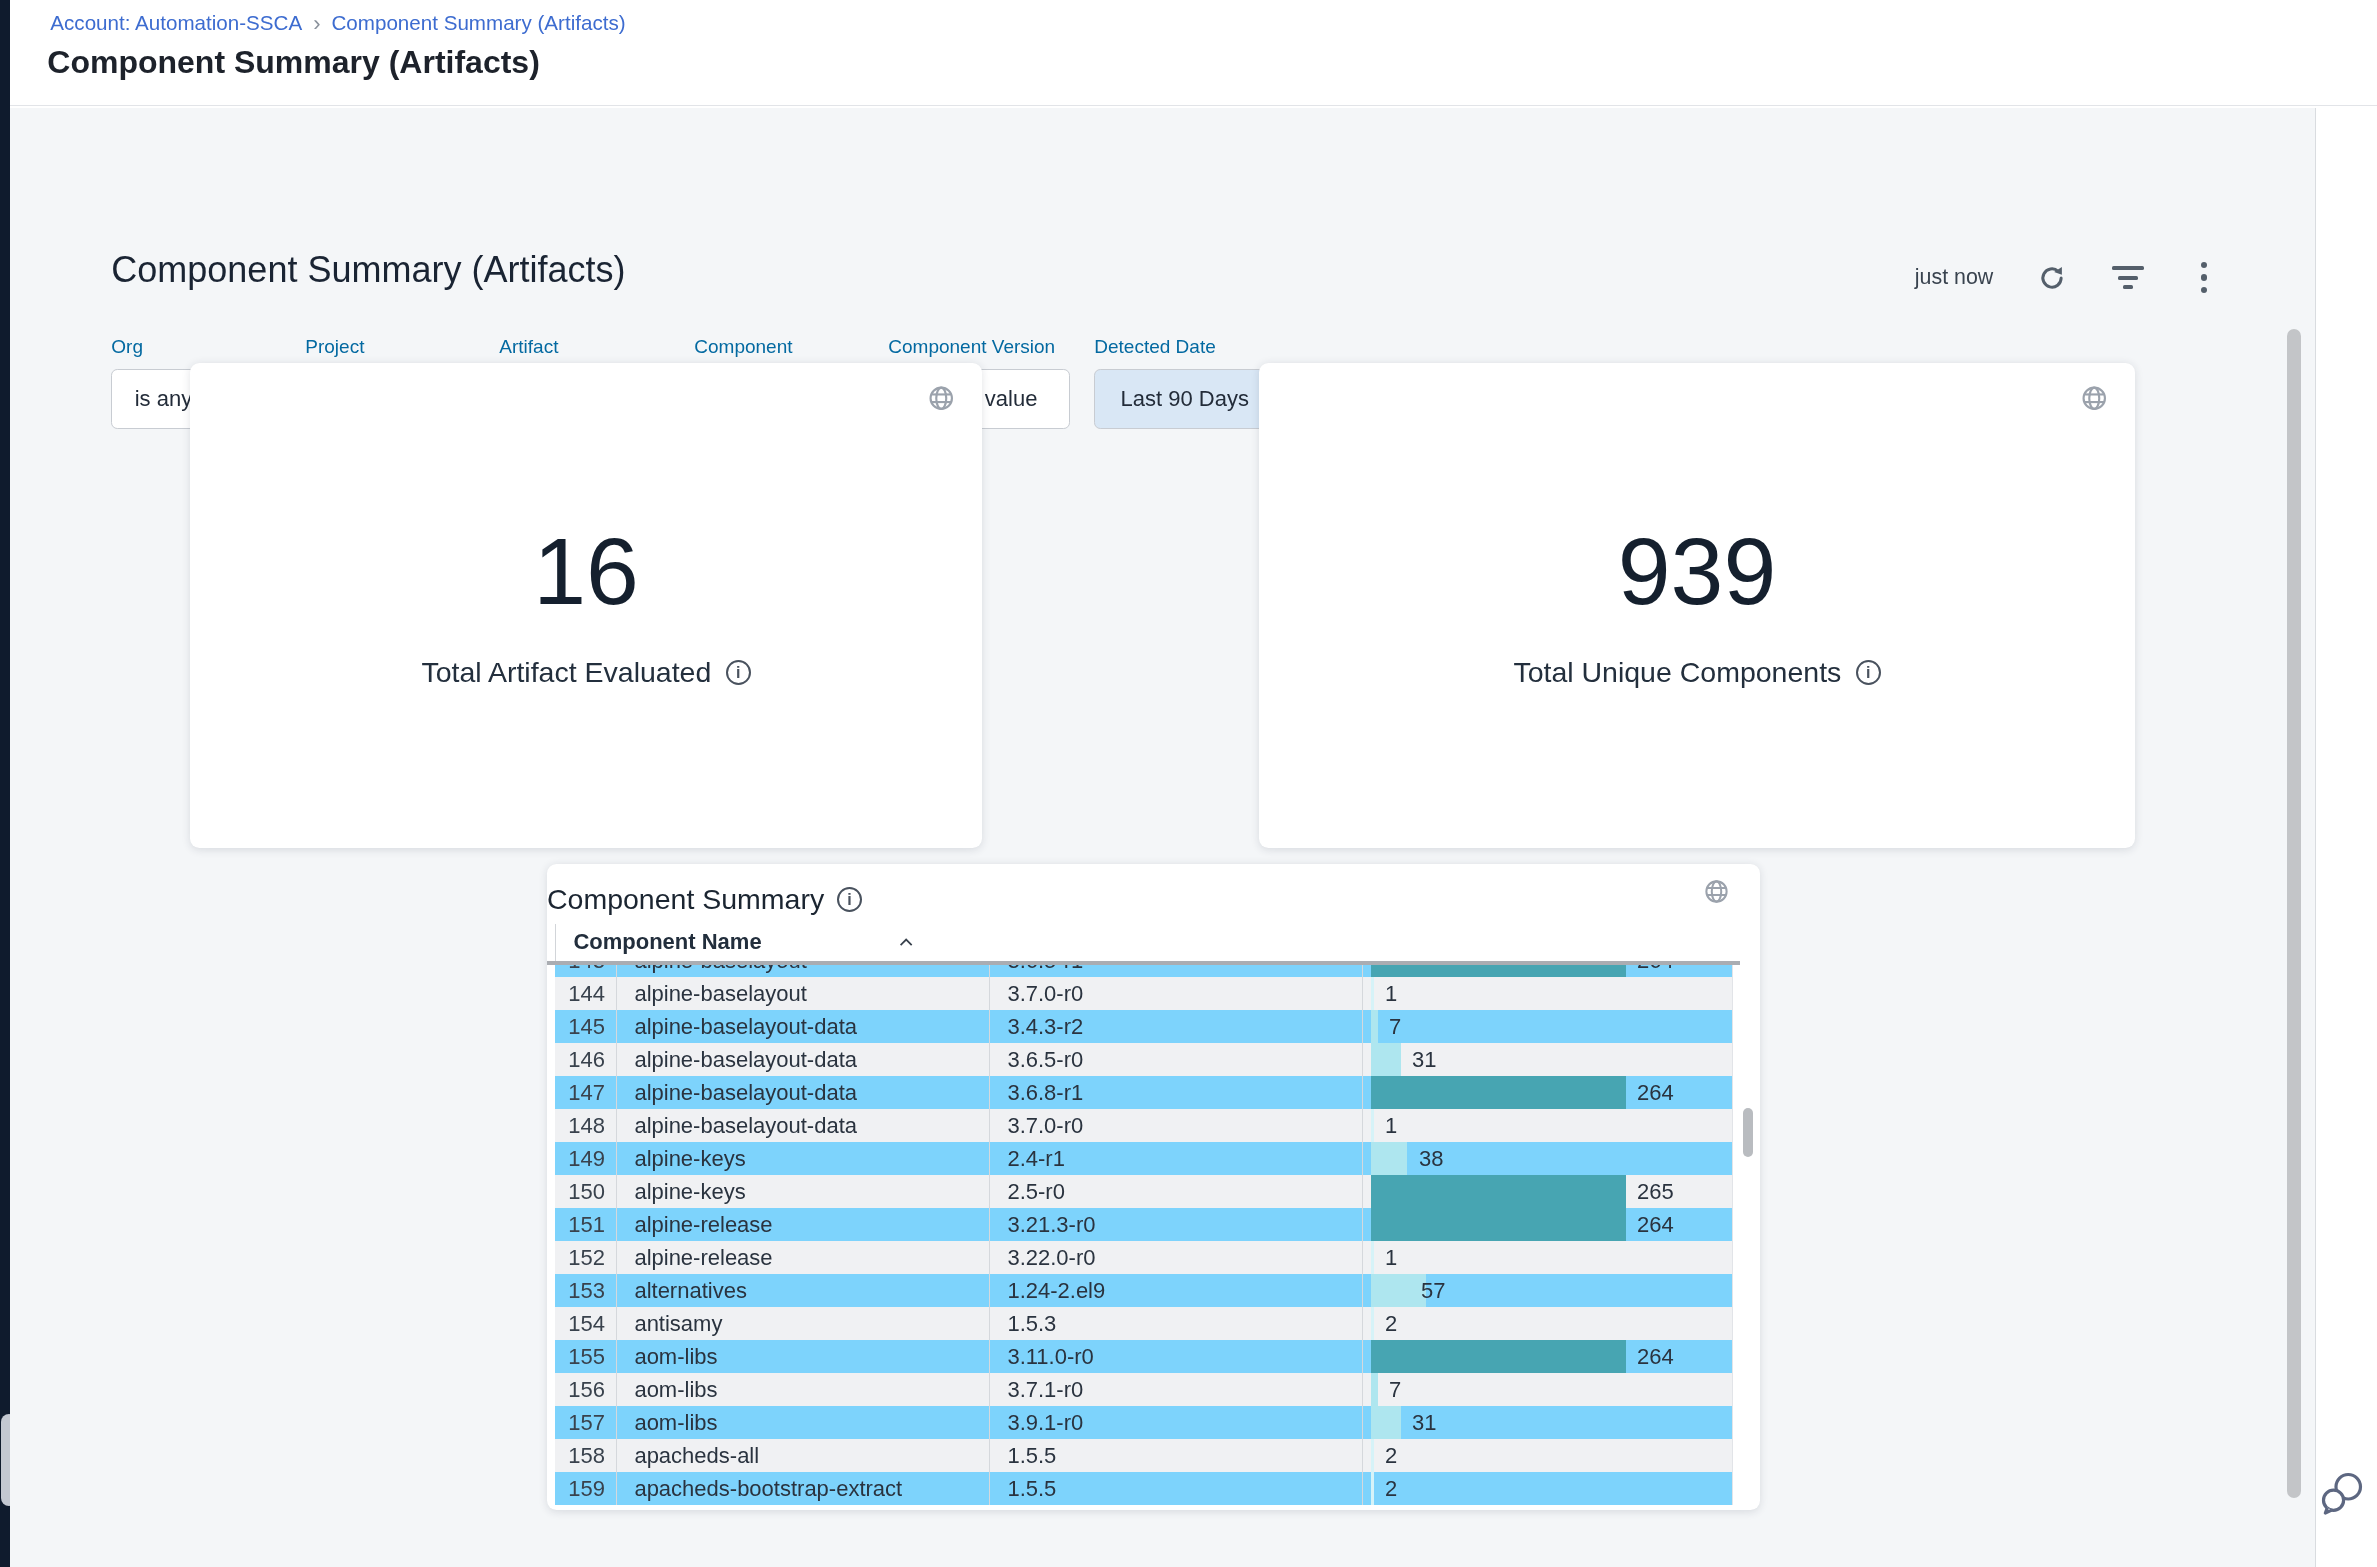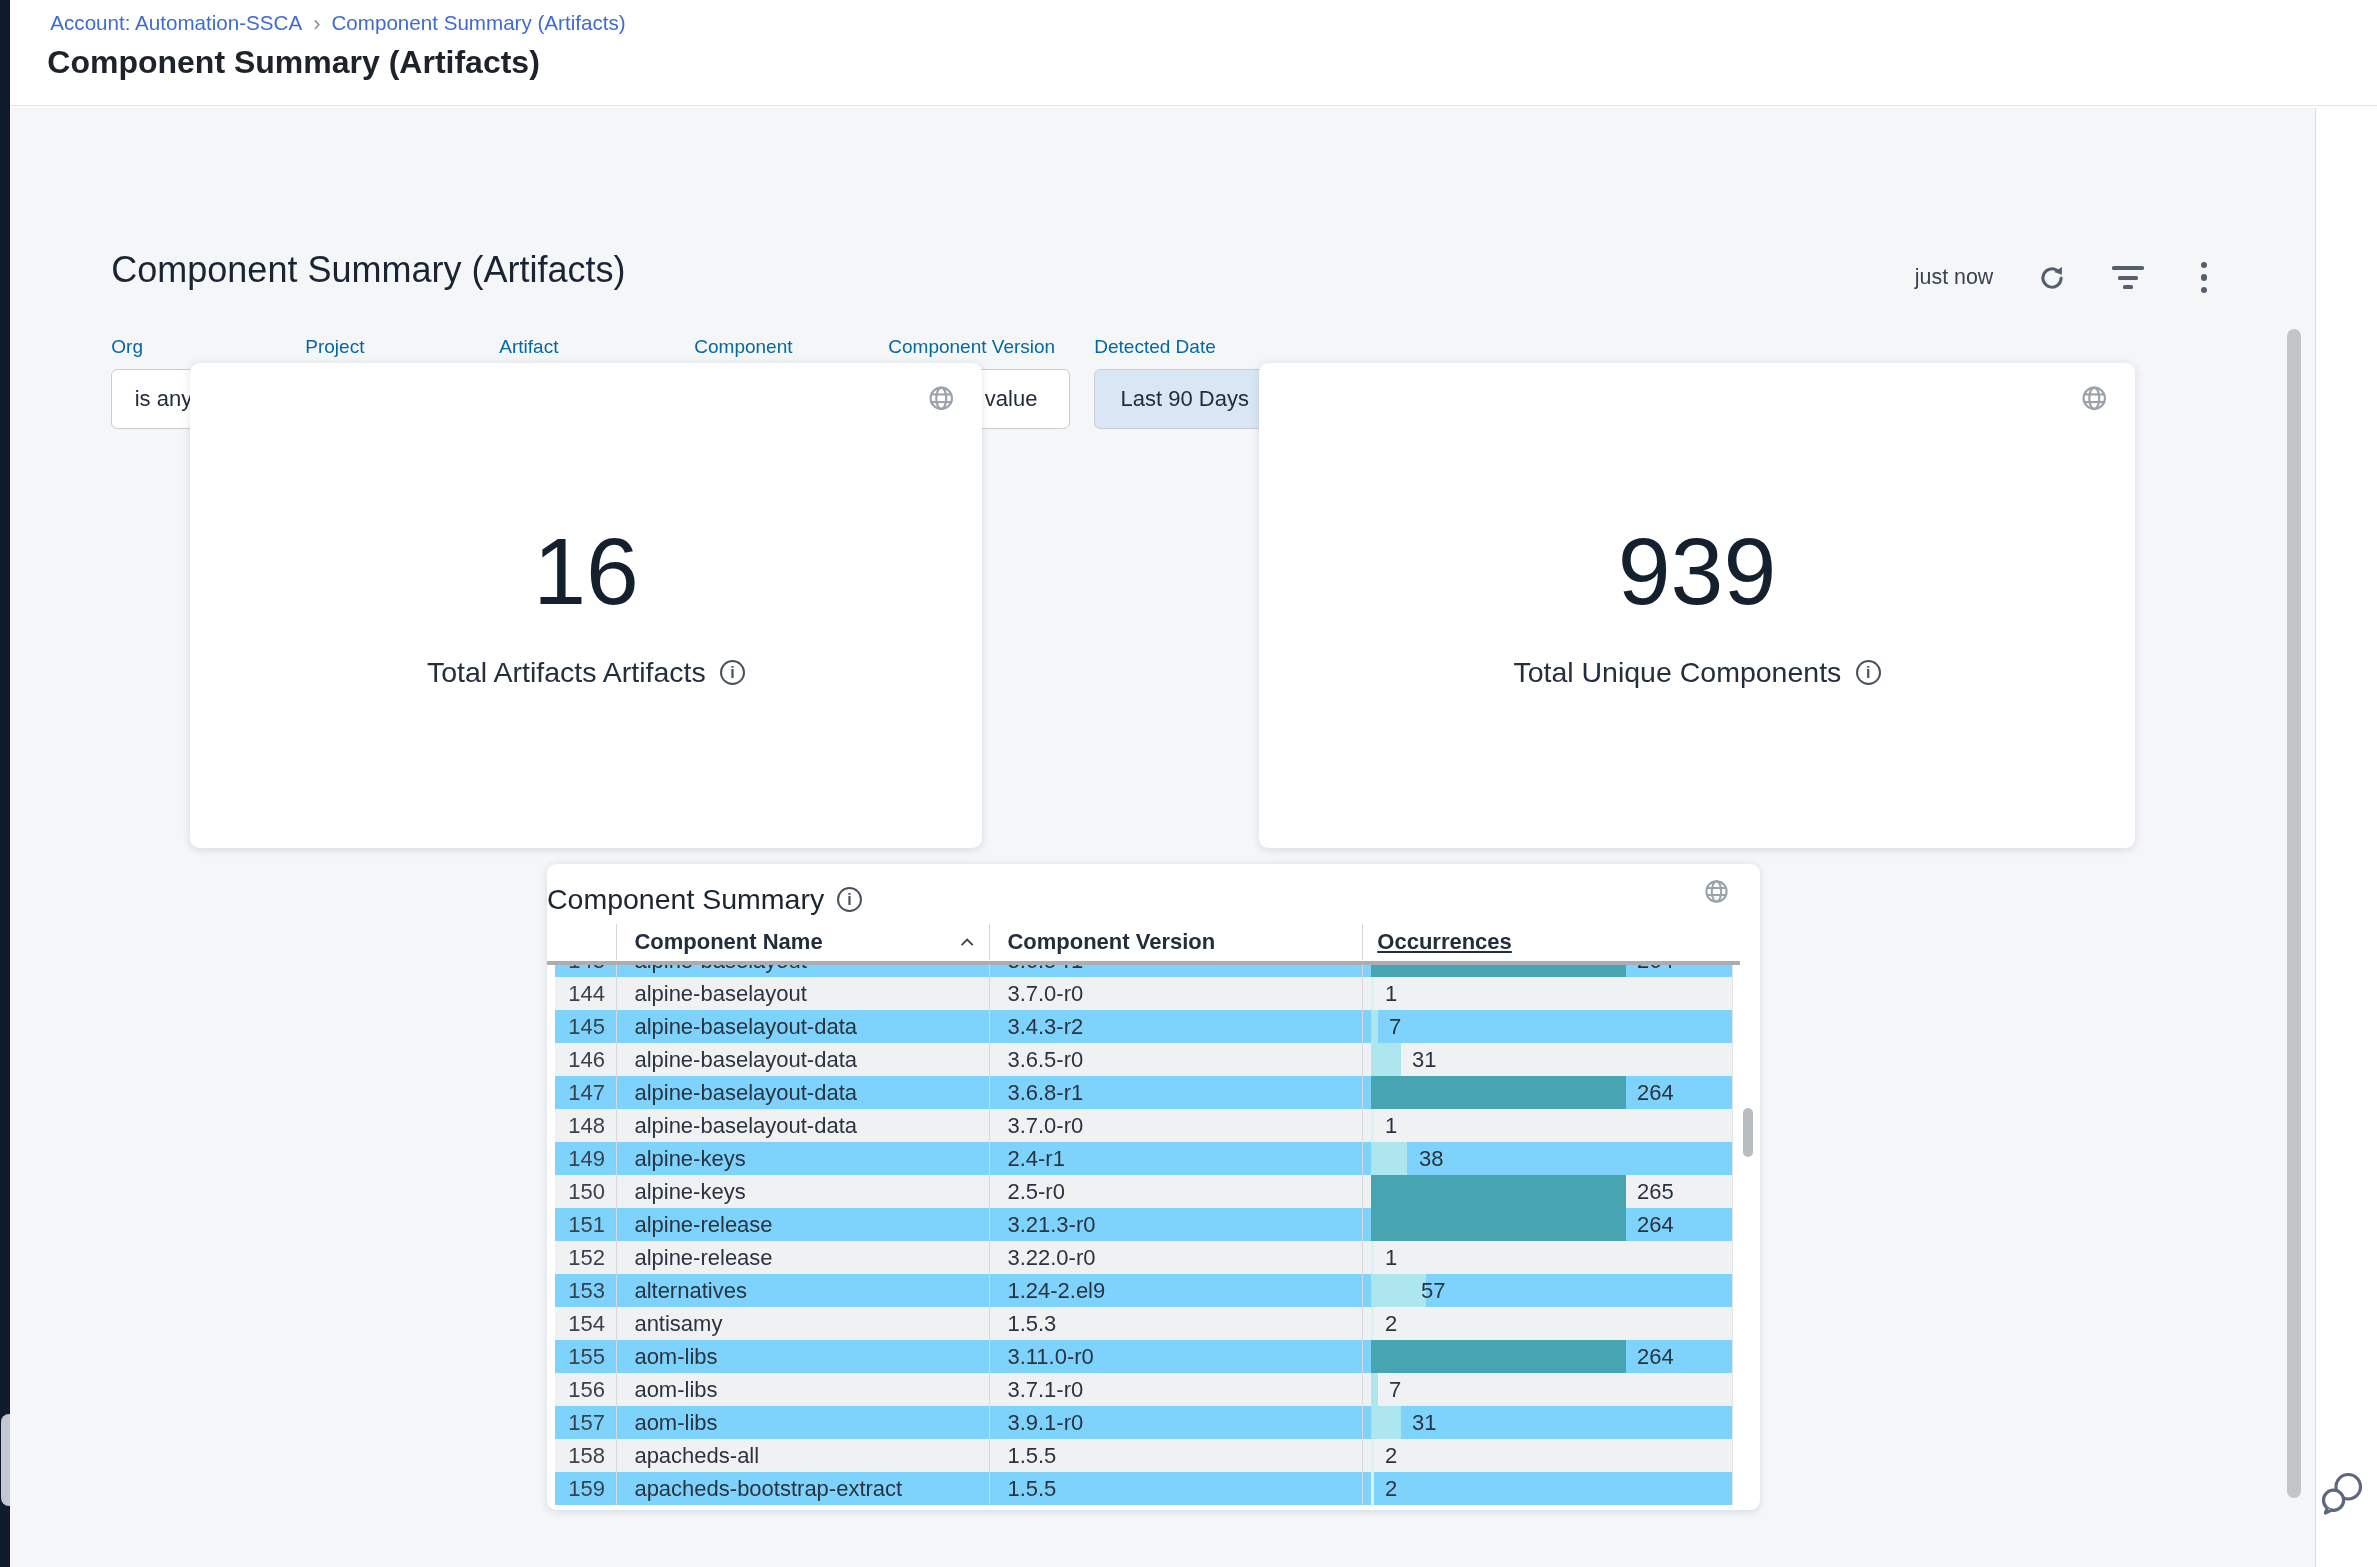--- a/index.html
+++ b/index.html
@@ -55,21 +55,21 @@
      align-items:center; gap:14.3px; font-size:28.5px; color:#232f3d; }
   .info-dot { display:inline-flex; width:25px; height:25px; border:2px solid #49525e; border-radius:50%;
      align-items:center; justify-content:center; font-size:16px; color:#49525e; font-weight:700; cursor:pointer; flex:0 0 auto; }
 
   
   #table-card { left:547px; top:864px; width:1213px; height:646px; overflow:hidden; }
   #table-title-row { position:absolute; top:19px; left:0; width:100%; display:flex; justify-content:flex-start; align-items:center; gap:12.7px; }
   #table-title { font-size:28.5px; color:#1b2531; }
   #table-globe { position:absolute; top:14.3px; right:30px; cursor:pointer; }
 
-  .thead { position:absolute; top:60px; left:8px; width:1178px; height:36px; display:flex; background:#fff; }
+  .thead { position:absolute; top:60px; left:8px; width:1178px; height:36px; display:flex; background:#fff;flex-direction:column; }
   .th { font-size:22px; font-weight:700; color:#222e3c; line-height:36px; padding-left:17.4px; position:relative; }
   .th-num { width:61px; padding-left:0; }
   .th-name { width:373px; border-left:1.6px solid #d2d5d9; display:flex; justify-content:space-between; align-items:center; padding-right:14.3px; cursor:pointer; }
   .th-ver { width:373px; border-left:1.6px solid #d2d5d9; cursor:pointer; }
   .th-occ { width:371px; border-left:1.6px solid #d2d5d9; padding-left:14.3px; cursor:pointer;text-decoration:underline; }
   #head-scroll-line { position:absolute; top:97px; left:0; width:1193px; height:4px; background:#aaadb2; }
 
   .tbody { position:absolute; top:101px; left:8px; width:1178px; height:546px; overflow:hidden; }
   .trow { display:flex; height:33px; background:#7dd3fc; }
   .trow:first-child { margin-top:-20.6px; }
@@ -161,21 +161,21 @@
   <span class="tile-globe">
     <svg width="28.5" height="28.5" viewBox="0 0 24 24" fill="none" stroke="#9ba2ac" stroke-width="1.8">
       <circle cx="12" cy="12" r="9"></circle>
         <ellipse cx="12" cy="12" rx="4.2" ry="9"></ellipse>
       <line x1="3.6" y1="8.8" x2="20.4" y2="8.8"></line>
         <line x1="3.6" y1="15.2" x2="20.4" y2="15.2"></line>
     </svg>
   </span>
   <div class="tile-value">16</div>
   <div class="tile-label">
-    <span>Total Artifacts Artifacts</span>
+    <span>Total Artifact Evaluated</span>
     <span class="info-dot">i</span>
   </div>
 </div>
 
 <div class="card" id="tile-1">
   <span class="tile-globe">
     <svg width="28.5" height="28.5" viewBox="0 0 24 24" fill="none" stroke="#9ba2ac" stroke-width="1.8">
       <circle cx="12" cy="12" r="9"></circle>
         <ellipse cx="12" cy="12" rx="4.2" ry="9"></ellipse>
       <line x1="3.6" y1="8.8" x2="20.4" y2="8.8"></line>

